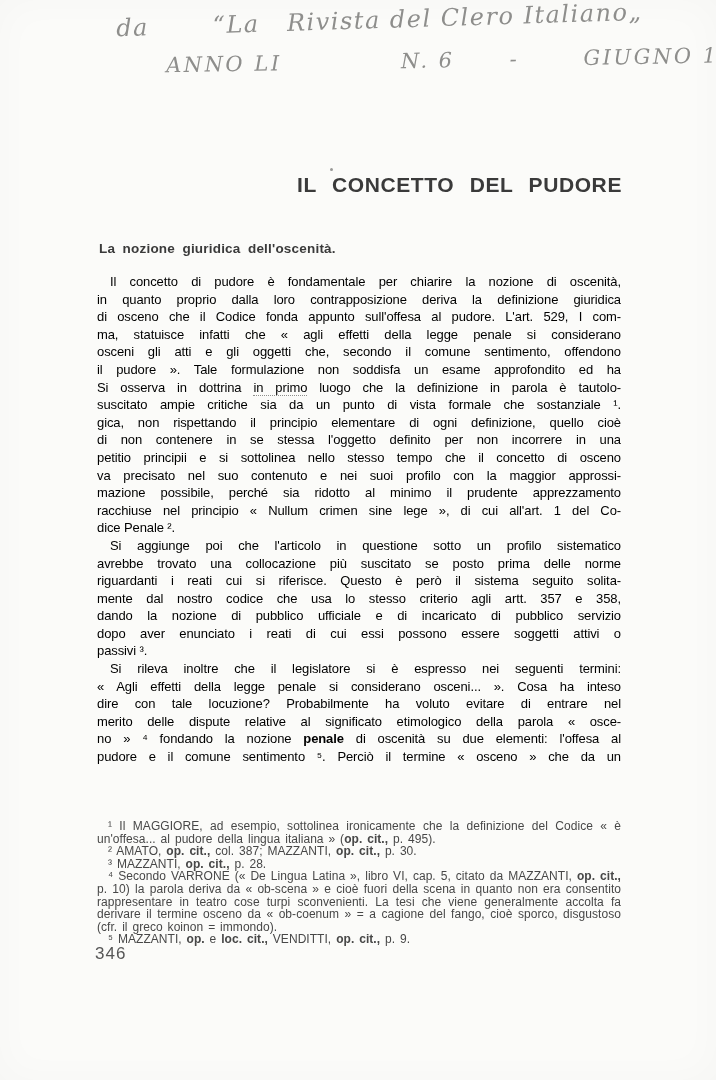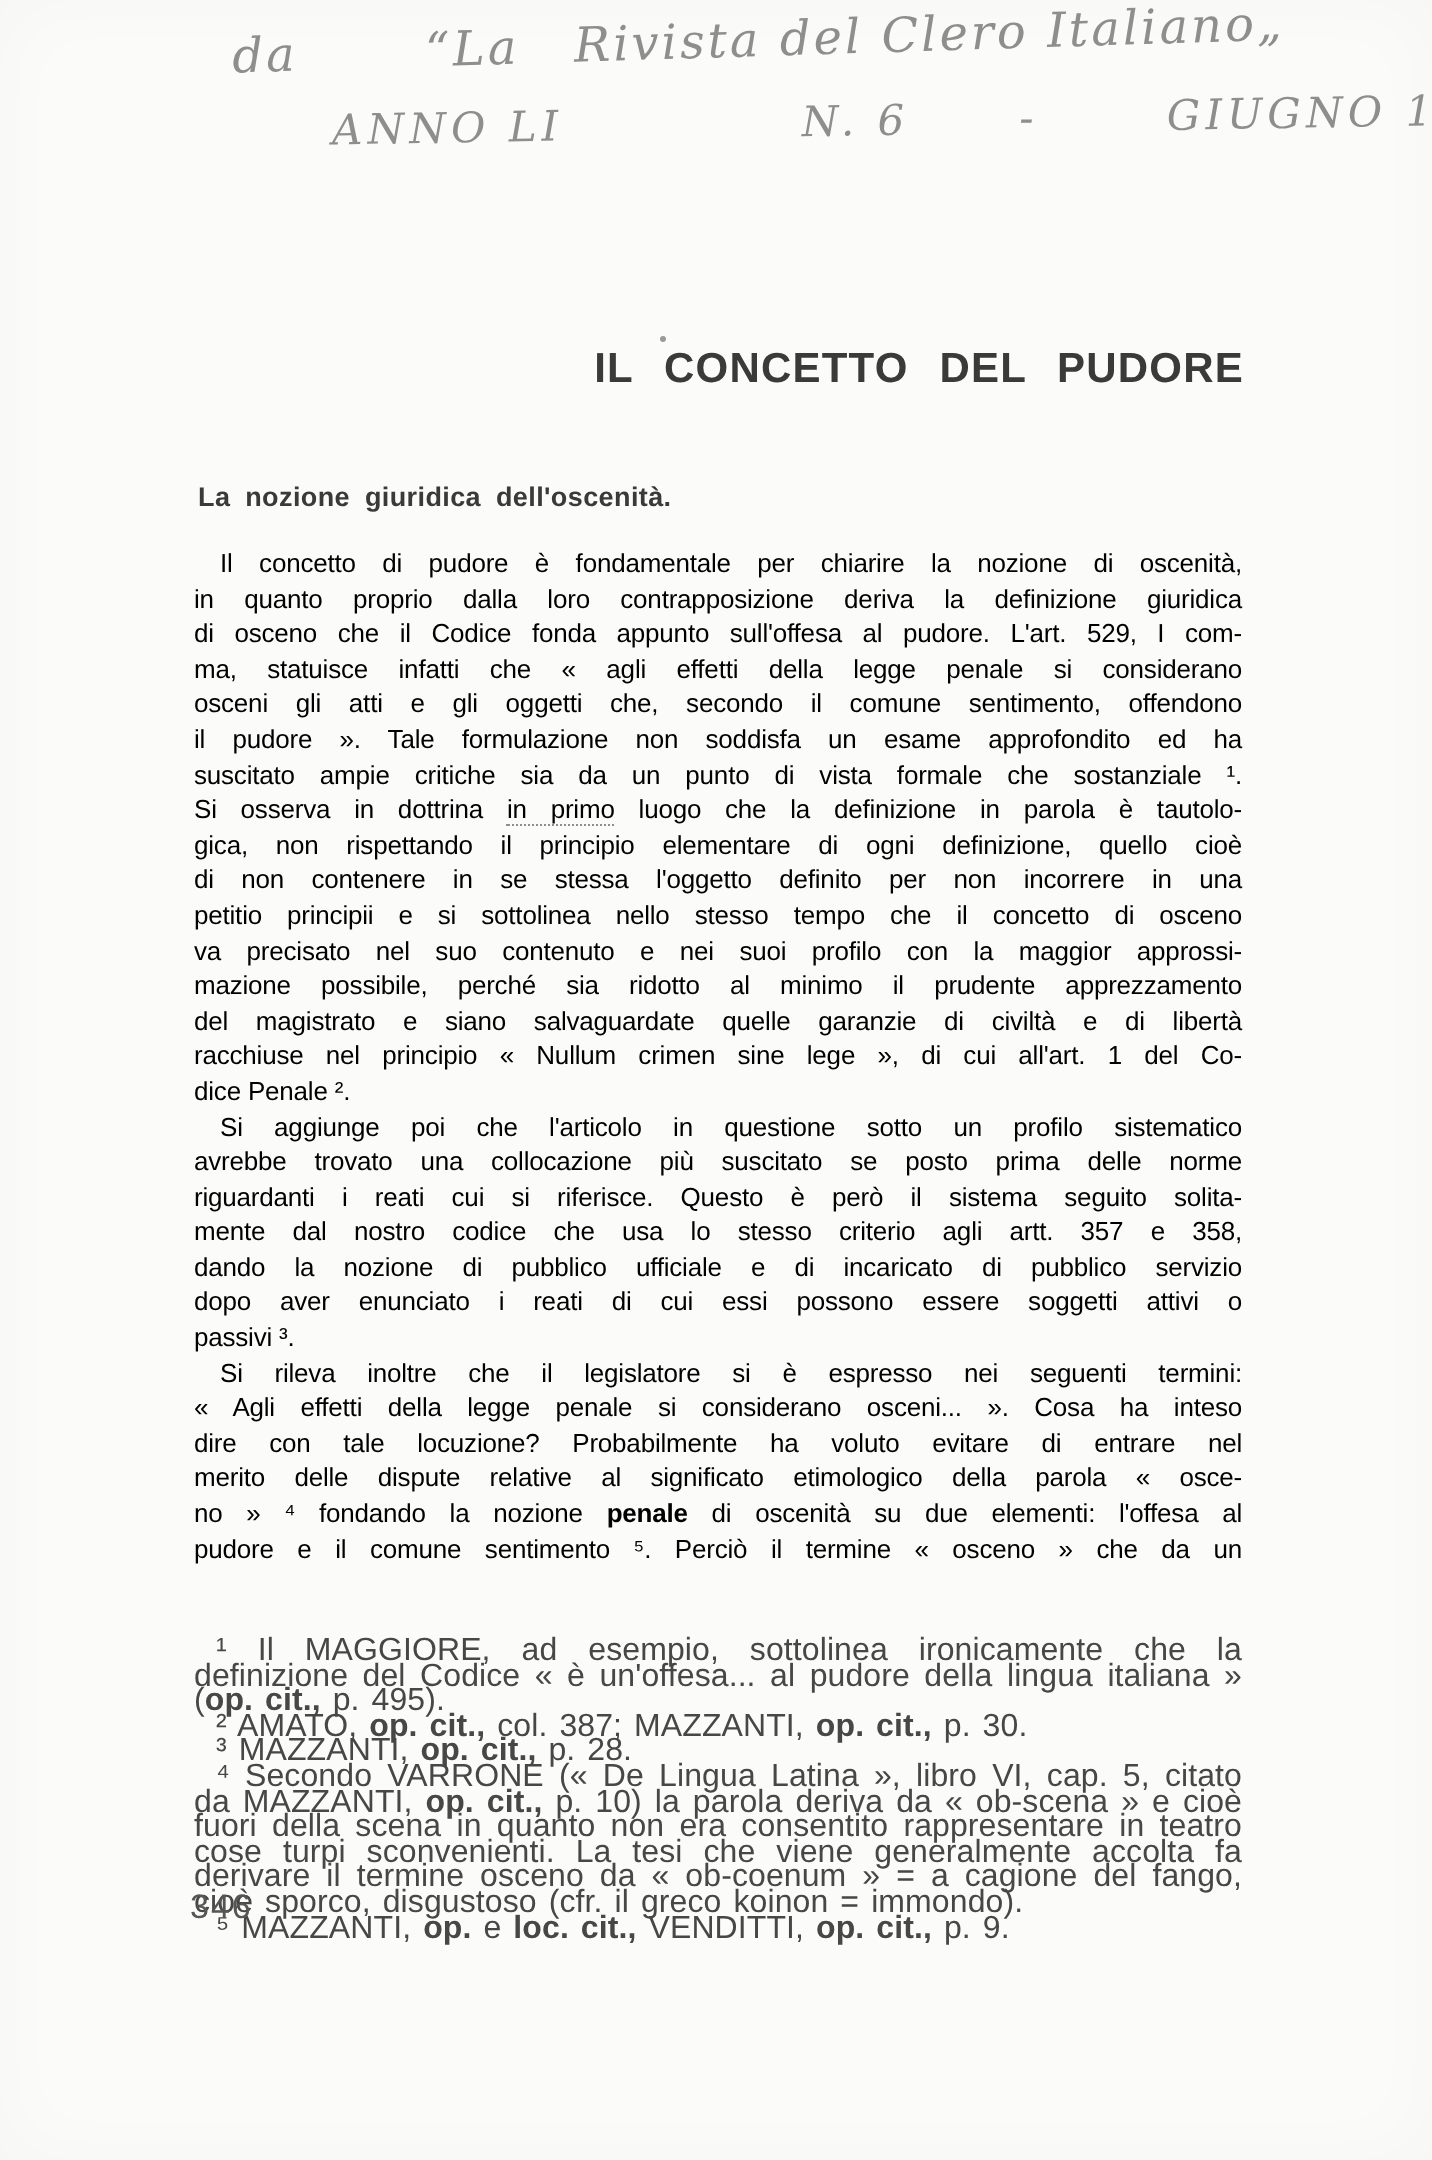--- a/index.html
+++ b/index.html
@@ -71,21 +71,21 @@
   .tline.first { text-indent: 13px; }
 
   .b { font-weight: bold; }
   .u { border-bottom: 1px dotted #8f8f8d; }
 
   .footnotes {
     position: absolute;
     left: 97px;
     top: 820px;
     width: 524px;
-    font-size: 16px;
+    font-size: 12px;
     line-height: 12.6px;
     color: #474747;
     letter-spacing: 0.05px;
   }
   .footnote { text-align: justify; text-indent: 11px; word-spacing: 1.5px; }
 
   .pagenum {
     position: absolute;
     left: 95px;
     top: 944px;
@@ -104,28 +104,27 @@
   <h1 class="title">IL CONCETTO DEL PUDORE</h1>
   <h2 class="heading">La nozione giuridica dell'oscenità.</h2>
   <div class="body-text">
       <div class="para">
         <div class="tline first">Il concetto di pudore è fondamentale per chiarire la nozione di oscenità,</div>
         <div class="tline">in quanto proprio dalla loro contrapposizione deriva la definizione giuridica</div>
         <div class="tline">di osceno che il Codice fonda appunto sull'offesa al pudore. L'art. 529, I com-</div>
         <div class="tline">ma, statuisce infatti che « agli effetti della legge penale si considerano</div>
         <div class="tline">osceni gli atti e gli oggetti che, secondo il comune sentimento, offendono</div>
         <div class="tline">il pudore ». Tale formulazione non soddisfa un esame approfondito ed ha</div>
+        <div class="tline">Si osserva in dottrina <span class="u">in primo</span> luogo che la definizione in parola è tautolo-</div>
         <div class="tline">suscitato ampie critiche sia da un punto di vista formale che sostanziale ¹.</div>
-        <div class="tline">Si osserva in dottrina <span class="u">in primo</span> luogo che la definizione in parola è tautolo-</div>
         <div class="tline">gica, non rispettando il principio elementare di ogni definizione, quello cioè</div>
         <div class="tline">di non contenere in se stessa l'oggetto definito per non incorrere in una</div>
         <div class="tline">petitio principii e si sottolinea nello stesso tempo che il concetto di osceno</div>
         <div class="tline">va precisato nel suo contenuto e nei suoi profilo con la maggior approssi-</div>
         <div class="tline">mazione possibile, perché sia ridotto al minimo il prudente apprezzamento</div>
-        <div class="tline">del magistrato e siano salvaguardate quelle garanzie di civiltà e di libertà</div>
         <div class="tline">racchiuse nel principio « Nullum crimen sine lege », di cui all'art. 1 del Co-</div>
         <div class="tline lastline">dice Penale ².</div>
       </div>
       <div class="para">
         <div class="tline first">Si aggiunge poi che l'articolo in questione sotto un profilo sistematico</div>
         <div class="tline">avrebbe trovato una collocazione più suscitato se posto prima delle norme</div>
         <div class="tline">riguardanti i reati cui si riferisce. Questo è però il sistema seguito solita-</div>
         <div class="tline">mente dal nostro codice che usa lo stesso criterio agli artt. 357 e 358,</div>
         <div class="tline">dando la nozione di pubblico ufficiale e di incaricato di pubblico servizio</div>
         <div class="tline">dopo aver enunciato i reati di cui essi possono essere soggetti attivi o</div>

